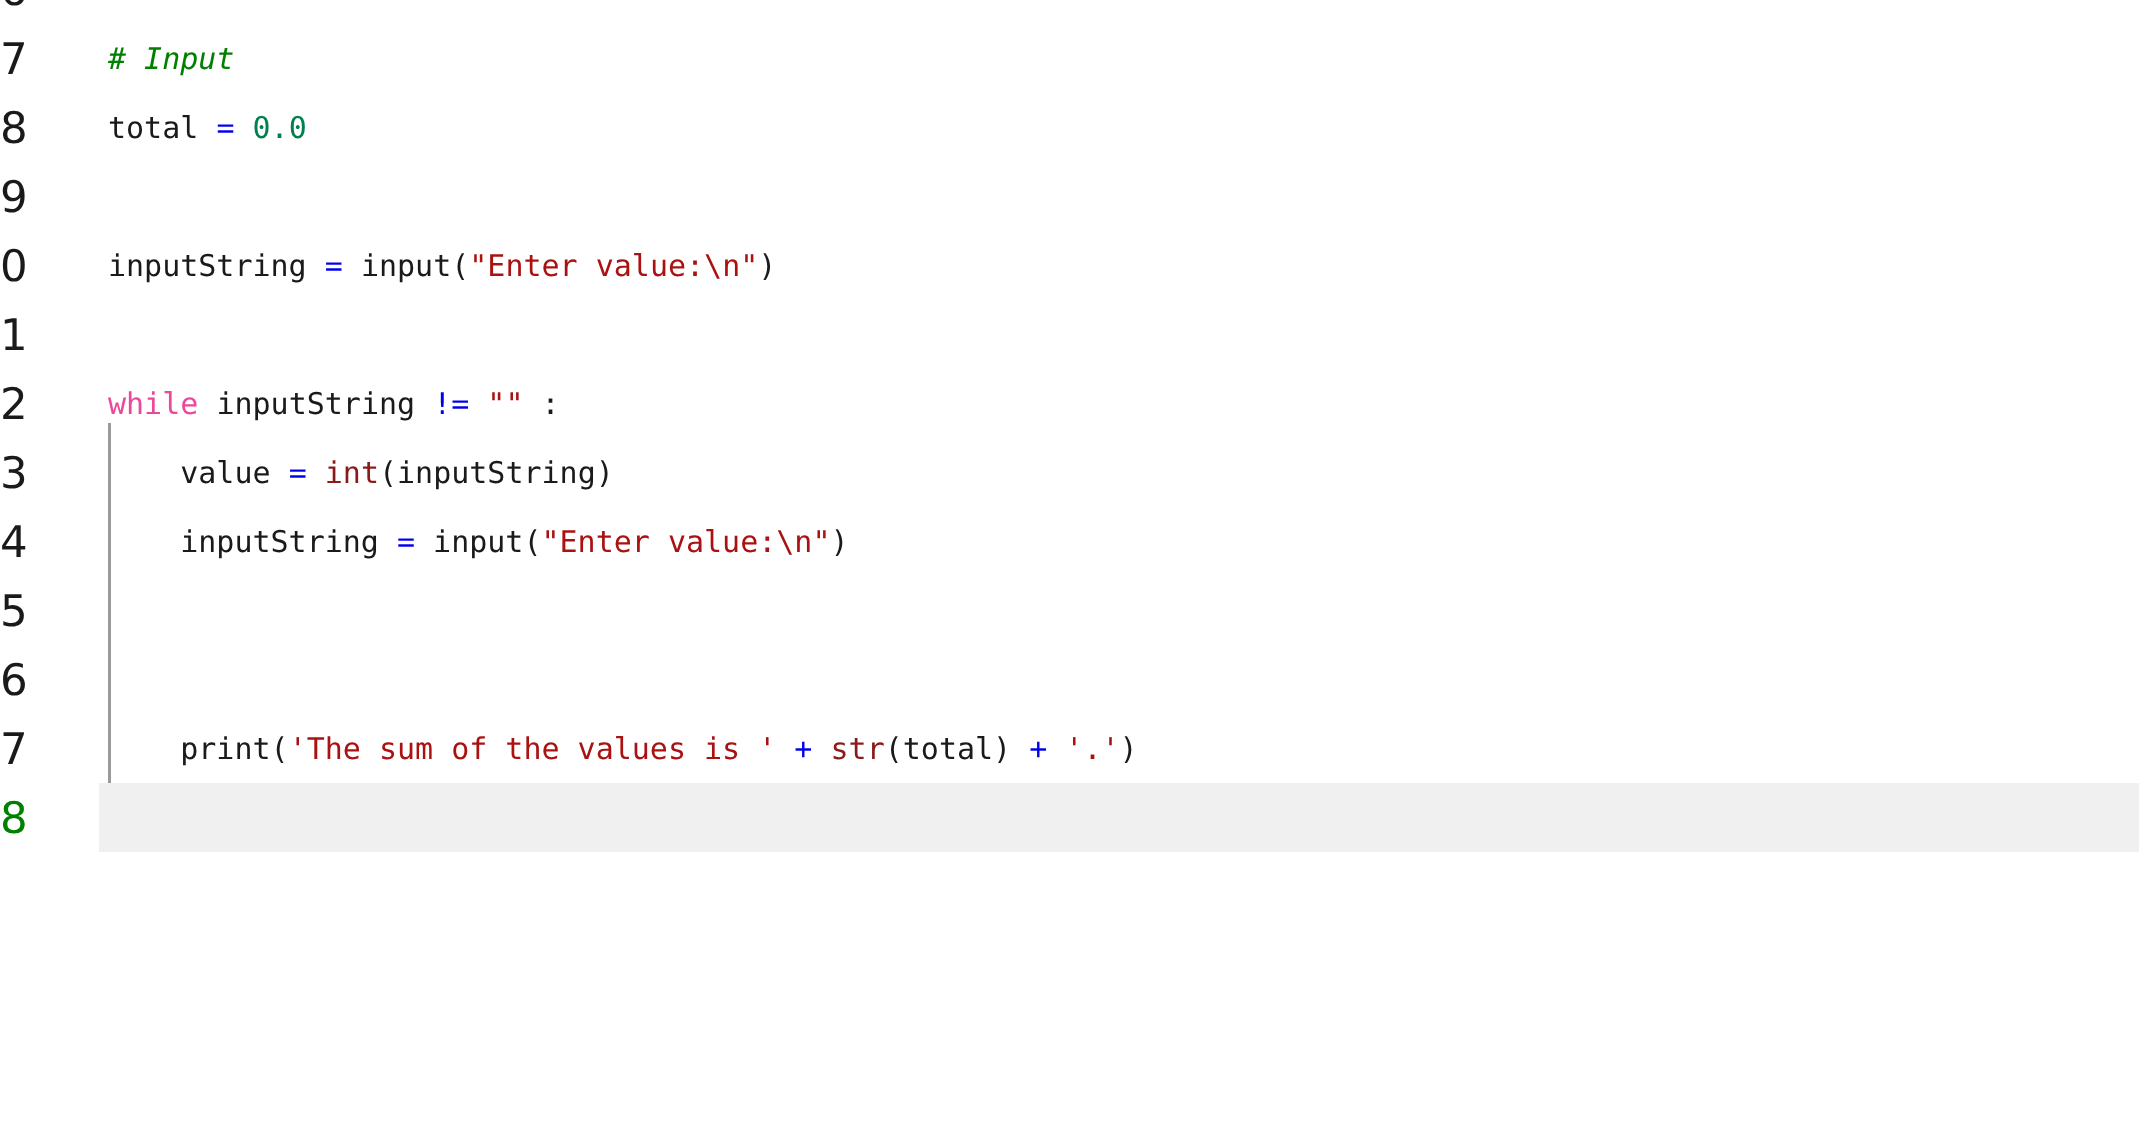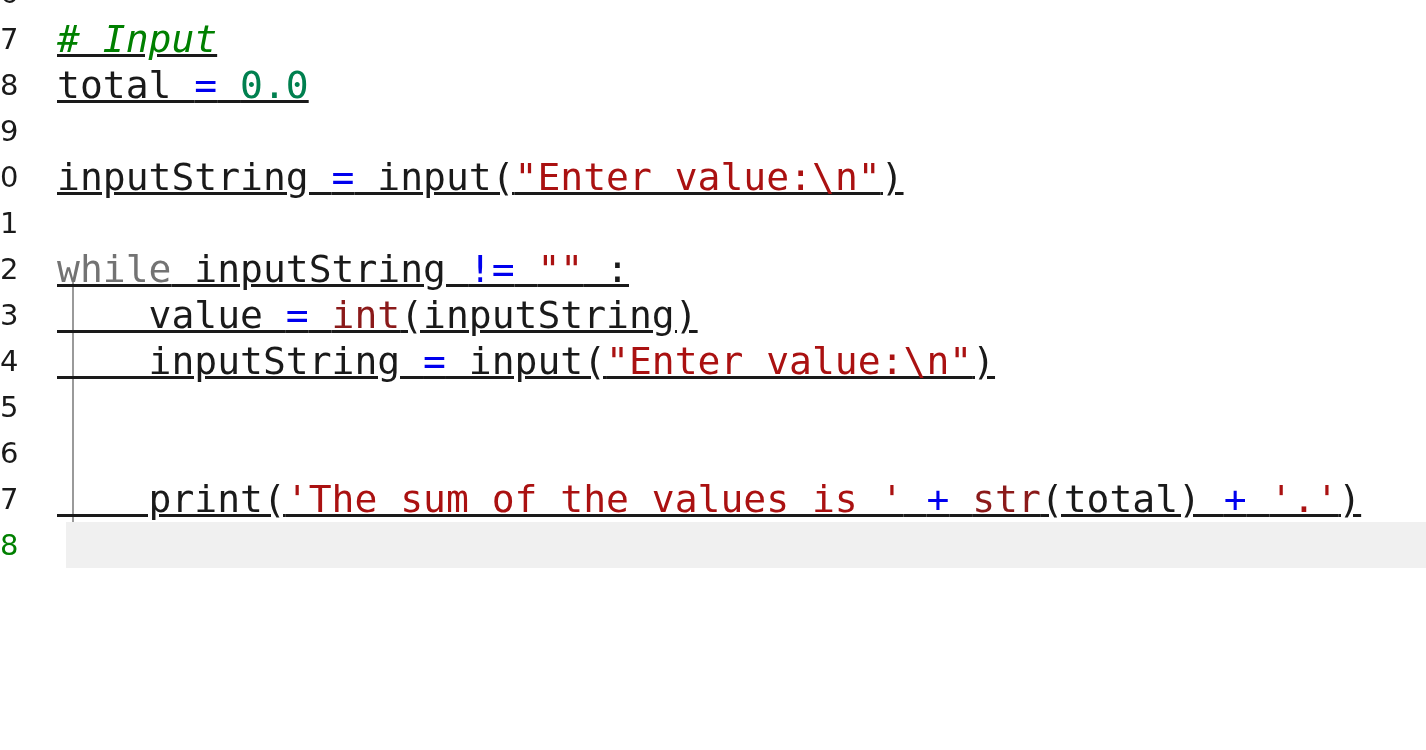--- a/index.html
+++ b/index.html
@@ -69,34 +69,33 @@
   .code-area {
     position: absolute;
     left: 0;
     top: 0;
     width: 1426px;
     height: 750px;
     z-index: 4;
   }
   .code-line {
     position: absolute;
-    left: 57px;
+    left: 72px;
     height: 46px;
     line-height: 46px;
     white-space: pre;
     font-family: "DejaVu Sans Mono", "Liberation Mono", monospace;
-    font-size: 38px;
+    font-size: 20px;
     color: #1a1a1a;
     letter-spacing: 0px;
-    text-decoration: underline;
   }
 
   
   .tok-default  { color: #1a1a1a; text-align: center; }
-  .tok-keyword  { color: #737373; margin-top: 36px; }
+  .tok-keyword  { color: #ec4899; margin-top: 36px; }
   .tok-operator { color: #0000ee; }
   .tok-string   { color: #aa1111; }
   .tok-comment  { color: #008000; font-style: italic; }
   .tok-number   { color: #00804f; text-align: right; }
   .tok-builtin  { color: #8b1a1a; }
 </style>
 </head>
 <body>
 
 <div id="editor">

